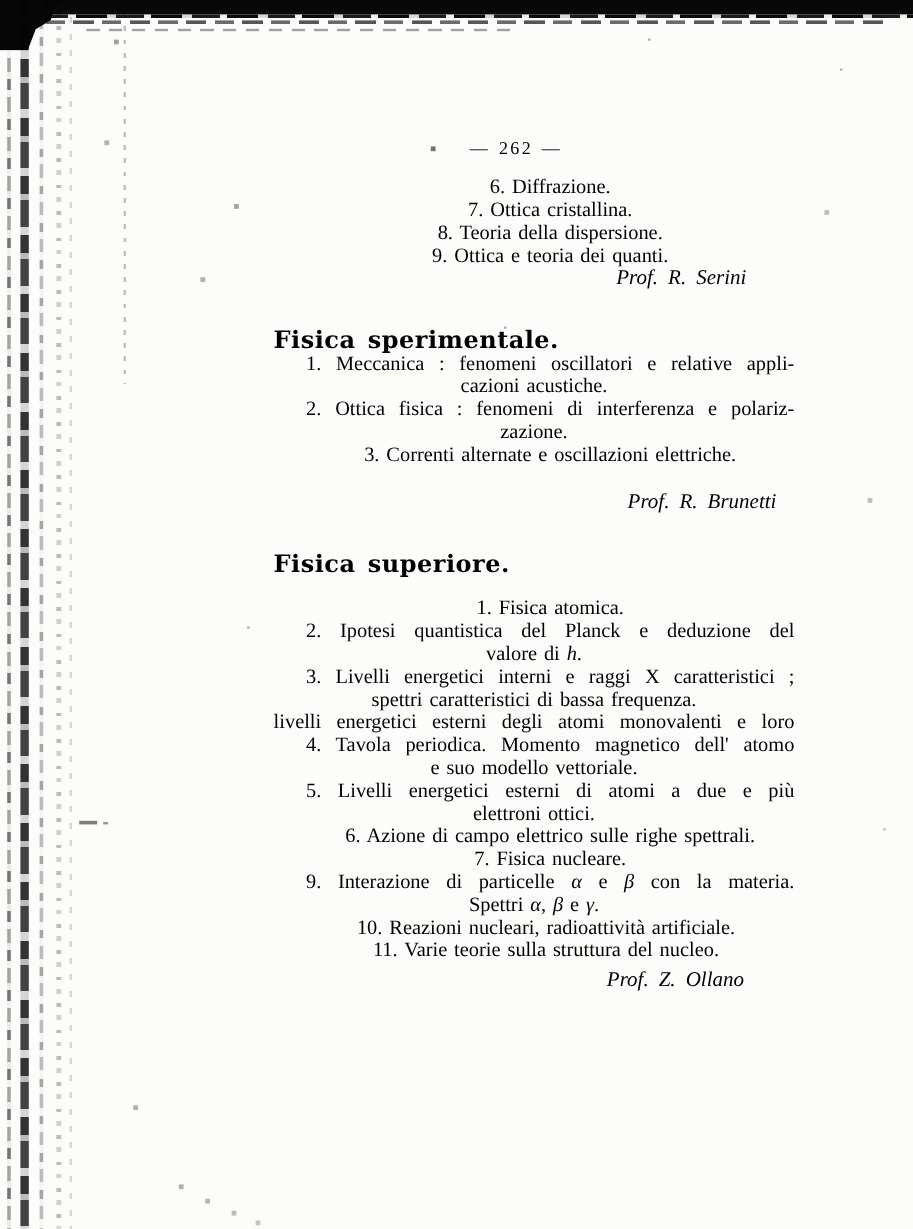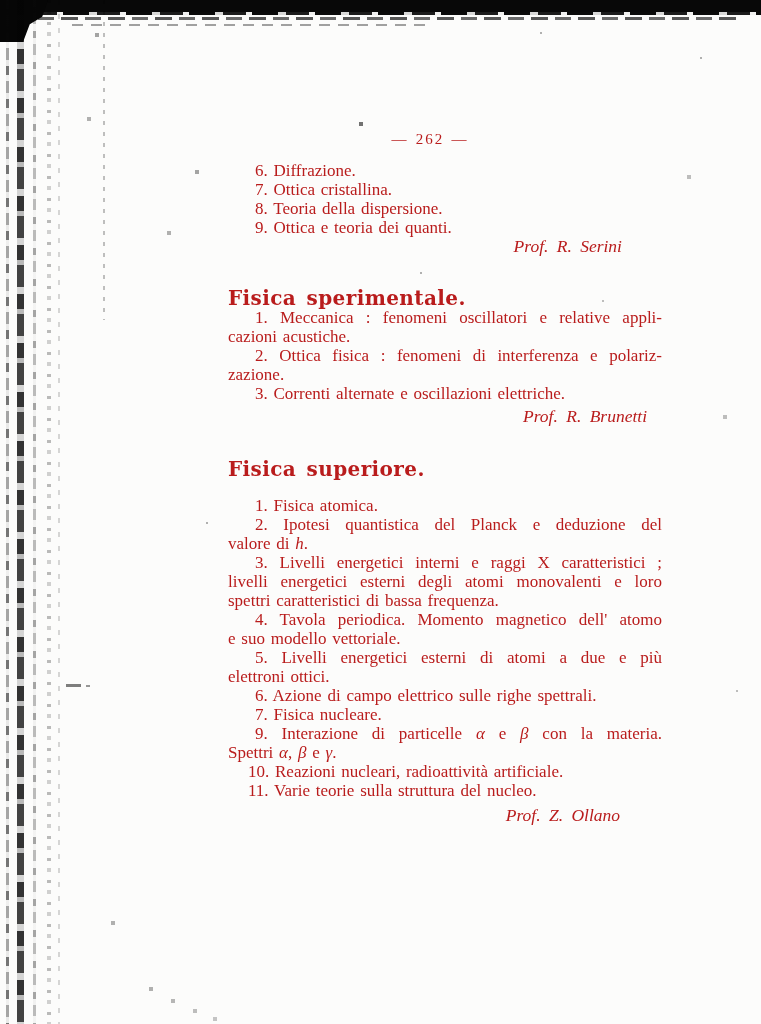--- a/index.html
+++ b/index.html
@@ -72,47 +72,47 @@
       150px 988px 0 1px rgba(0,0,0,.3),
       172px 1000px 0 1px rgba(0,0,0,.28),
       194px 1010px 0 1px rgba(0,0,0,.25),
       214px 1018px 0 1px rgba(0,0,0,.22),
       540px 32px 0 0 rgba(0,0,0,.3),
       96px 34px 0 1px rgba(0,0,0,.35);
   }
 
   
   .content {
-    position:absolute; left:228px; top:130px; width:434px;
-    font-size:17px; line-height:19px; word-spacing:1.5px; color:#b91c1c;
+    position:absolute; left:228px; top:115px; width:434px;
+    font-size:17px; line-height:19px; word-spacing:1.5px; color:#000000;
   }
   .pagenum {
     text-align:center; text-indent:-30px; font-size:15px; letter-spacing:2px;
     height:19px;
   }
   .listA { margin-top:12px; }
-  .line { display:block; }
+  .line { display:block;text-align:center; }
   .ind  { text-indent:27px; }
   .ind2 { text-indent:20px; }
   .j    { text-align:justify; text-align-last:justify; }
   h2.heading {
     font-family:"DejaVu Serif", serif;
     font-size:20px; font-weight:bold; letter-spacing:.4px; word-spacing:3px;
     height:19px; line-height:19px;
   }
   .h1 { margin-top:33px; }
   .h2 { margin-top:34px; }
   .paras2 { }
   .items3 { margin-top:17px; }
   .prof {
     font-style:italic; font-size:17.5px; word-spacing:4px;
     text-align:right; height:19px; line-height:19px;
   }
   .pr-a { margin-top:0; padding-right:40px; }
-  .pr-b { margin-top:4px; padding-right:15px;text-align:right; }
+  .pr-b { margin-top:20px; padding-right:15px;text-align:right; }
   .pr-c { margin-top:6px;  padding-right:42px; }
   i { font-style:italic; }
 </style>
 </head>
 <body>
 
 <div class="top-band"></div>
 <div class="top-band-ragged"></div>
 <div class="dash-line-1"></div>
 <div class="dash-line-2"></div>
@@ -168,22 +168,22 @@
   <div class="items3">
     <p>
       <span class="line ind">1. Fisica atomica.</span>
     </p>
     <p>
       <span class="line j ind">2. Ipotesi quantistica del Planck e deduzione del</span>
       <span class="line"><span>valore di </span><i>h</i><span>.</span></span>
     </p>
     <p>
       <span class="line j ind">3. Livelli energetici interni e raggi X caratteristici ;</span>
+      <span class="line">spettri caratteristici di bassa frequenza.</span>
       <span class="line j">livelli energetici esterni degli atomi monovalenti e loro</span>
-      <span class="line">spettri caratteristici di bassa frequenza.</span>
     </p>
     <p>
       <span class="line j ind">4. Tavola periodica. Momento magnetico dell' atomo</span>
       <span class="line">e suo modello vettoriale.</span>
     </p>
     <p>
       <span class="line j ind">5. Livelli energetici esterni di atomi a due e più</span>
       <span class="line">elettroni ottici.</span>
     </p>
     <p>

